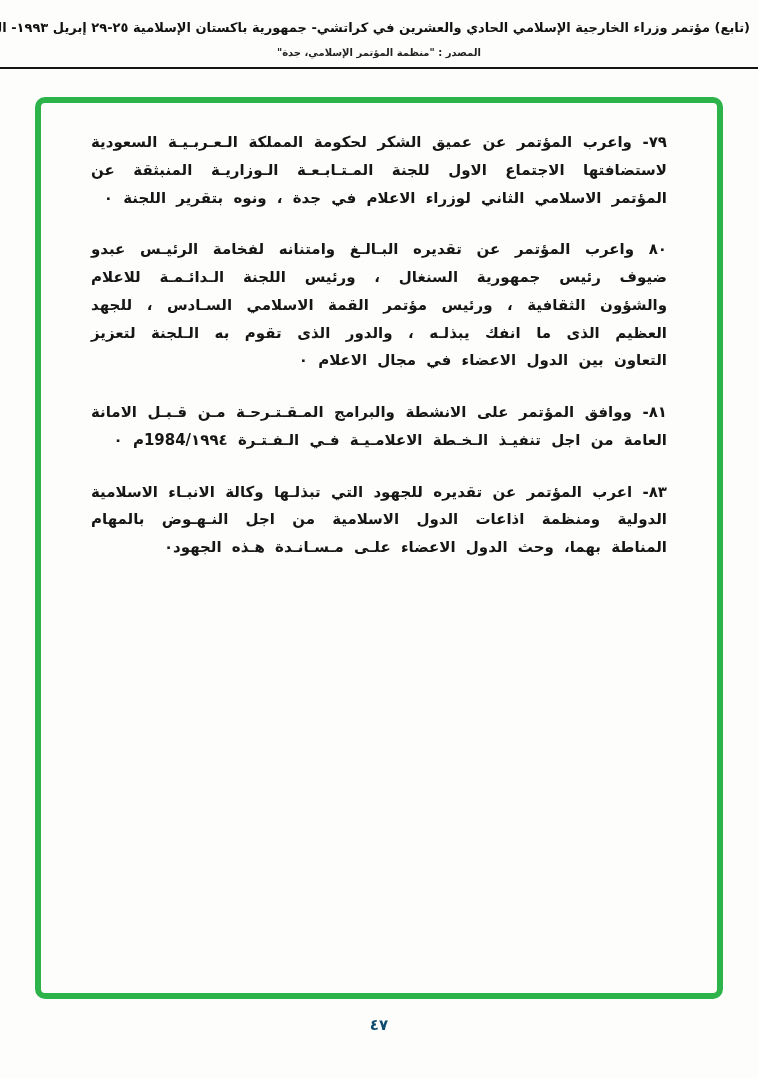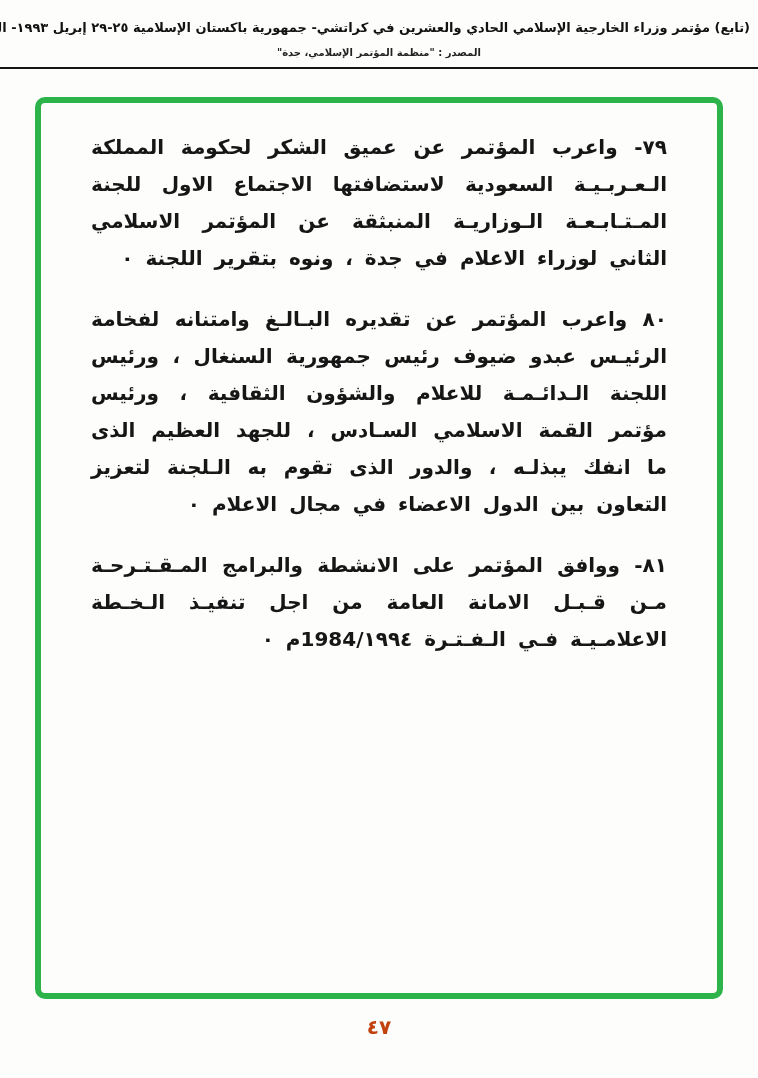--- a/index.html
+++ b/index.html
@@ -53,57 +53,58 @@
     border: 6px solid #2cb34a;
     border-radius: 10px;
     padding: 26px 50px 10px 50px;
     background: #fdfdfb;
   }
   .para {
     direction: rtl;
     unicode-bidi: embed;
     text-align: justify;
     text-align-last: right;
-    font-size: 20px;
+    font-size: 15px;
     font-weight: 700;
     line-height: 1.85;
     word-spacing: 5px;
     color: #161616;
     margin: 0 0 24px 0;
   }
   .para:last-child {
     margin-bottom: 0;
   }
   .footer {
     text-align: center;
     margin-top: 16px;
   }
   .page-number {
     display: inline-block;
     direction: rtl;
-    font-size: 20px;
+    font-size: 15px;
     font-weight: 700;
-    color: #c2410c;
+    color: #0c4a6e;
   }
 </style>
 </head>
 <body>
 
 <div class="page">
 
   <div class="header">
     <div class="header-line1">(تابع) مؤتمر وزراء الخارجية الإسلامي الحادي والعشرين في كراتشي- جمهورية باكستان الإسلامية ٢٥-٢٩ إبريل ١٩٩٣- البيان الختامي</div>
     <div class="header-line2">المصدر : "منظمة المؤتمر الإسلامي، جدة"</div>
   </div>
 
   <hr class="rule">
 
   <div class="green-box" style="border-color: rgb(44, 179, 74);">
     <div class="para">٧٩-   واعرب المؤتمر عن عميق الشكر لحكومة المملكة الـعـربـيـة السعودية لاستضافتها الاجتماع الاول للجنة المـتـابـعـة الـوزاريـة المنبثقة عن المؤتمر الاسلامي الثاني لوزراء الاعلام في جدة ، ونوه بتقرير اللجنة ٠</div>
     <div class="para">٨٠   واعرب المؤتمر عن تقديره البـالـغ وامتنانه لفخامة الرئيـس عبدو ضيوف رئيس جمهورية السنغال ، ورئيس اللجنة الـدائـمـة للاعلام والشؤون الثقافية ، ورئيس مؤتمر القمة الاسلامي السـادس ، للجهد العظيم الذى ما انفك يبذلـه ، والدور الذى تقوم به الـلجنة لتعزيز التعاون بين الدول الاعضاء في مجال الاعلام ٠</div>
     <div class="para">٨١-   ووافق المؤتمر على الانشطة والبرامج المـقـتـرحـة مـن قـبـل الامانة العامة من اجل تنفيـذ الـخـطة الاعلامـيـة فـي الـفـتـرة 1984/١٩٩٤م ٠</div>
+    <div class="para">٨٣-   اعرب المؤتمر عن تقديره للجهود التي تبذلـها وكالة الانبـاء الاسلامية الدولية ومنظمة اذاعات الدول الاسلامية من اجل النـهـوض بالمهام المناطة بهما، وحث الدول الاعضاء علـى مـسـانـدة هـذه الجهود٠</div>
   </div>
 
   <div class="footer">
     <span class="page-number">٤٧</span>
   </div>
 
 </div>
 
 </body></html>

